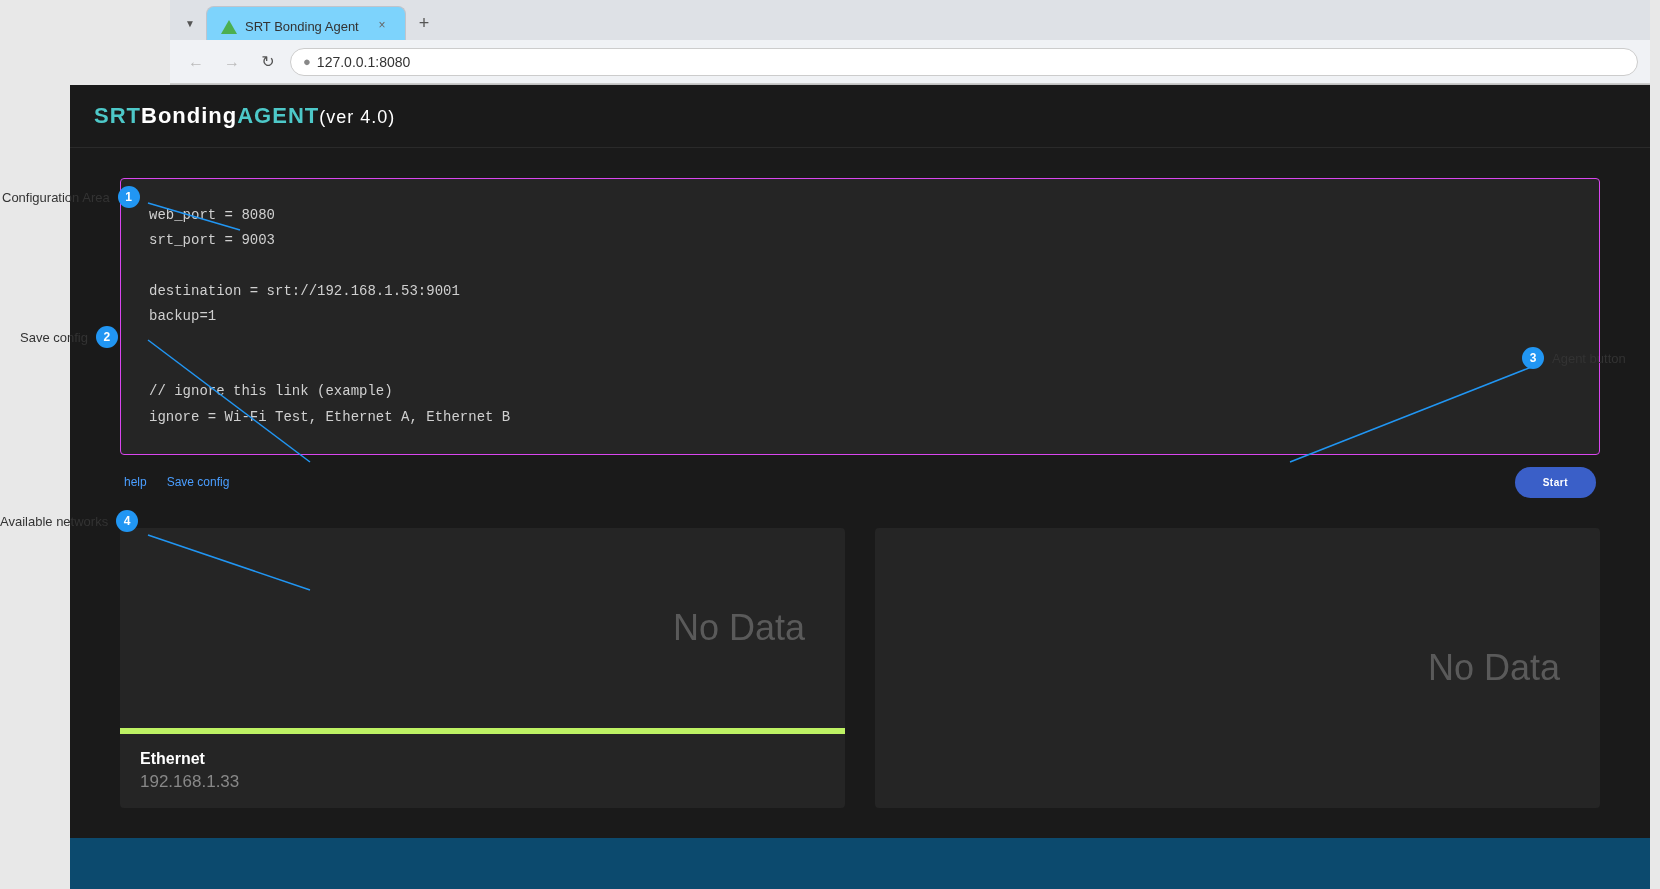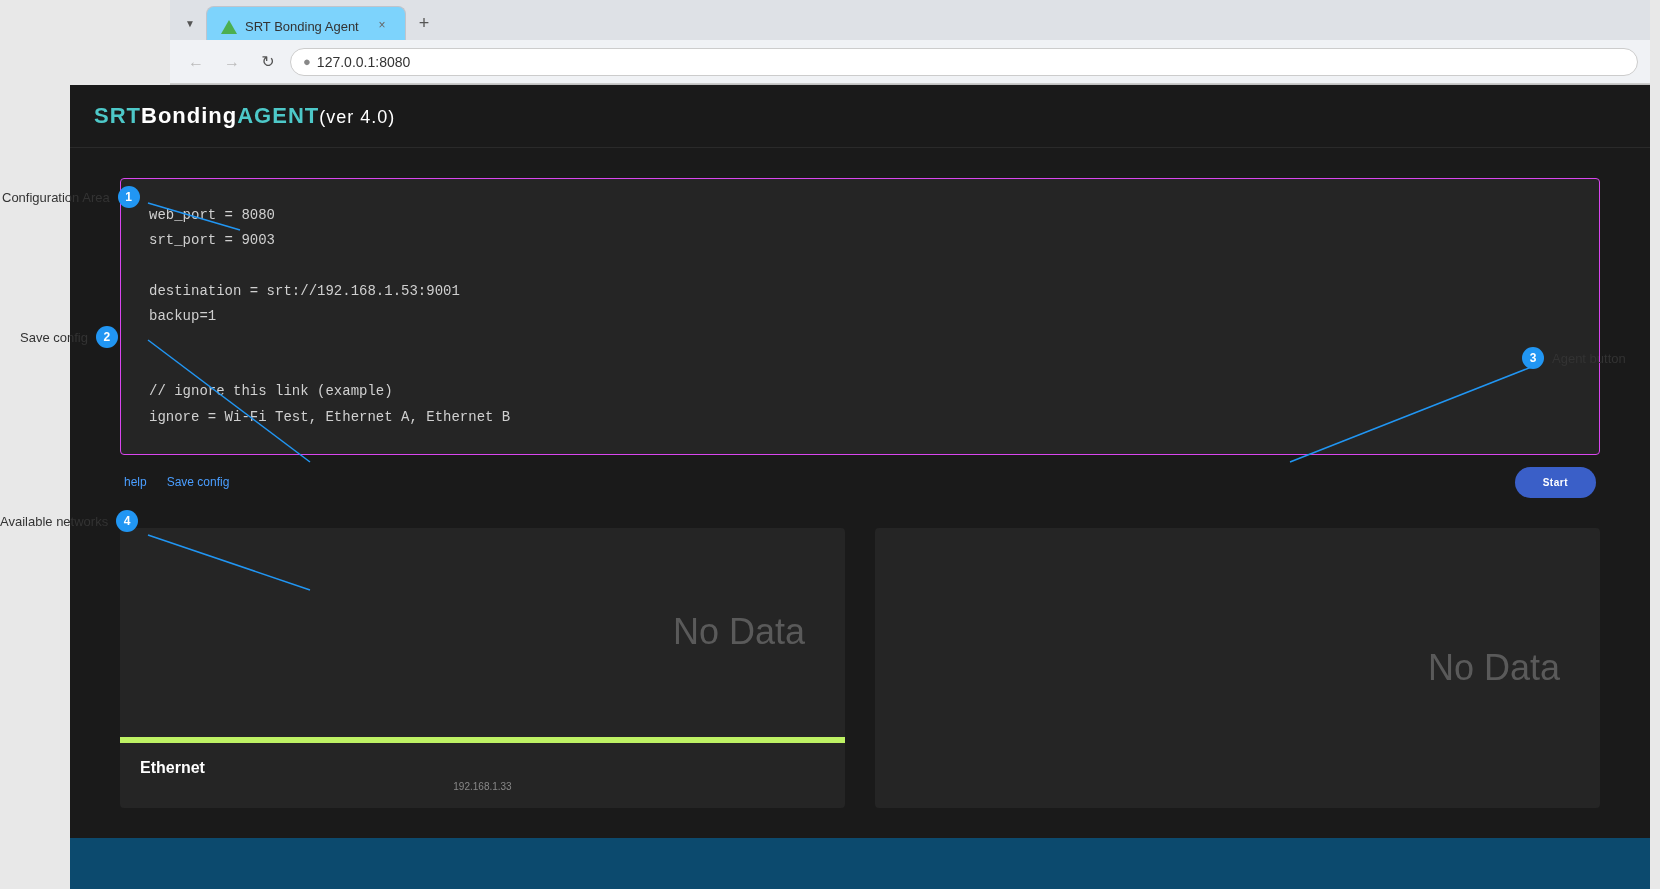--- a/index.html
+++ b/index.html
@@ -209,22 +209,21 @@
       border-top: 6px solid #bef264;
     }
     .network-name {
       color: #ffffff;
       font-size: 16px;
       font-weight: bold;
       margin-bottom: 4px;
     }
     .network-ip {
       color: #888;
-      font-size: 10px;
-      text-align: center;
+      font-size: 17px;
     }
 
     
     .annotation {
       position: absolute;
       display: flex;
       align-items: center;
       gap: 8px;
     }
     .annotation-label {

